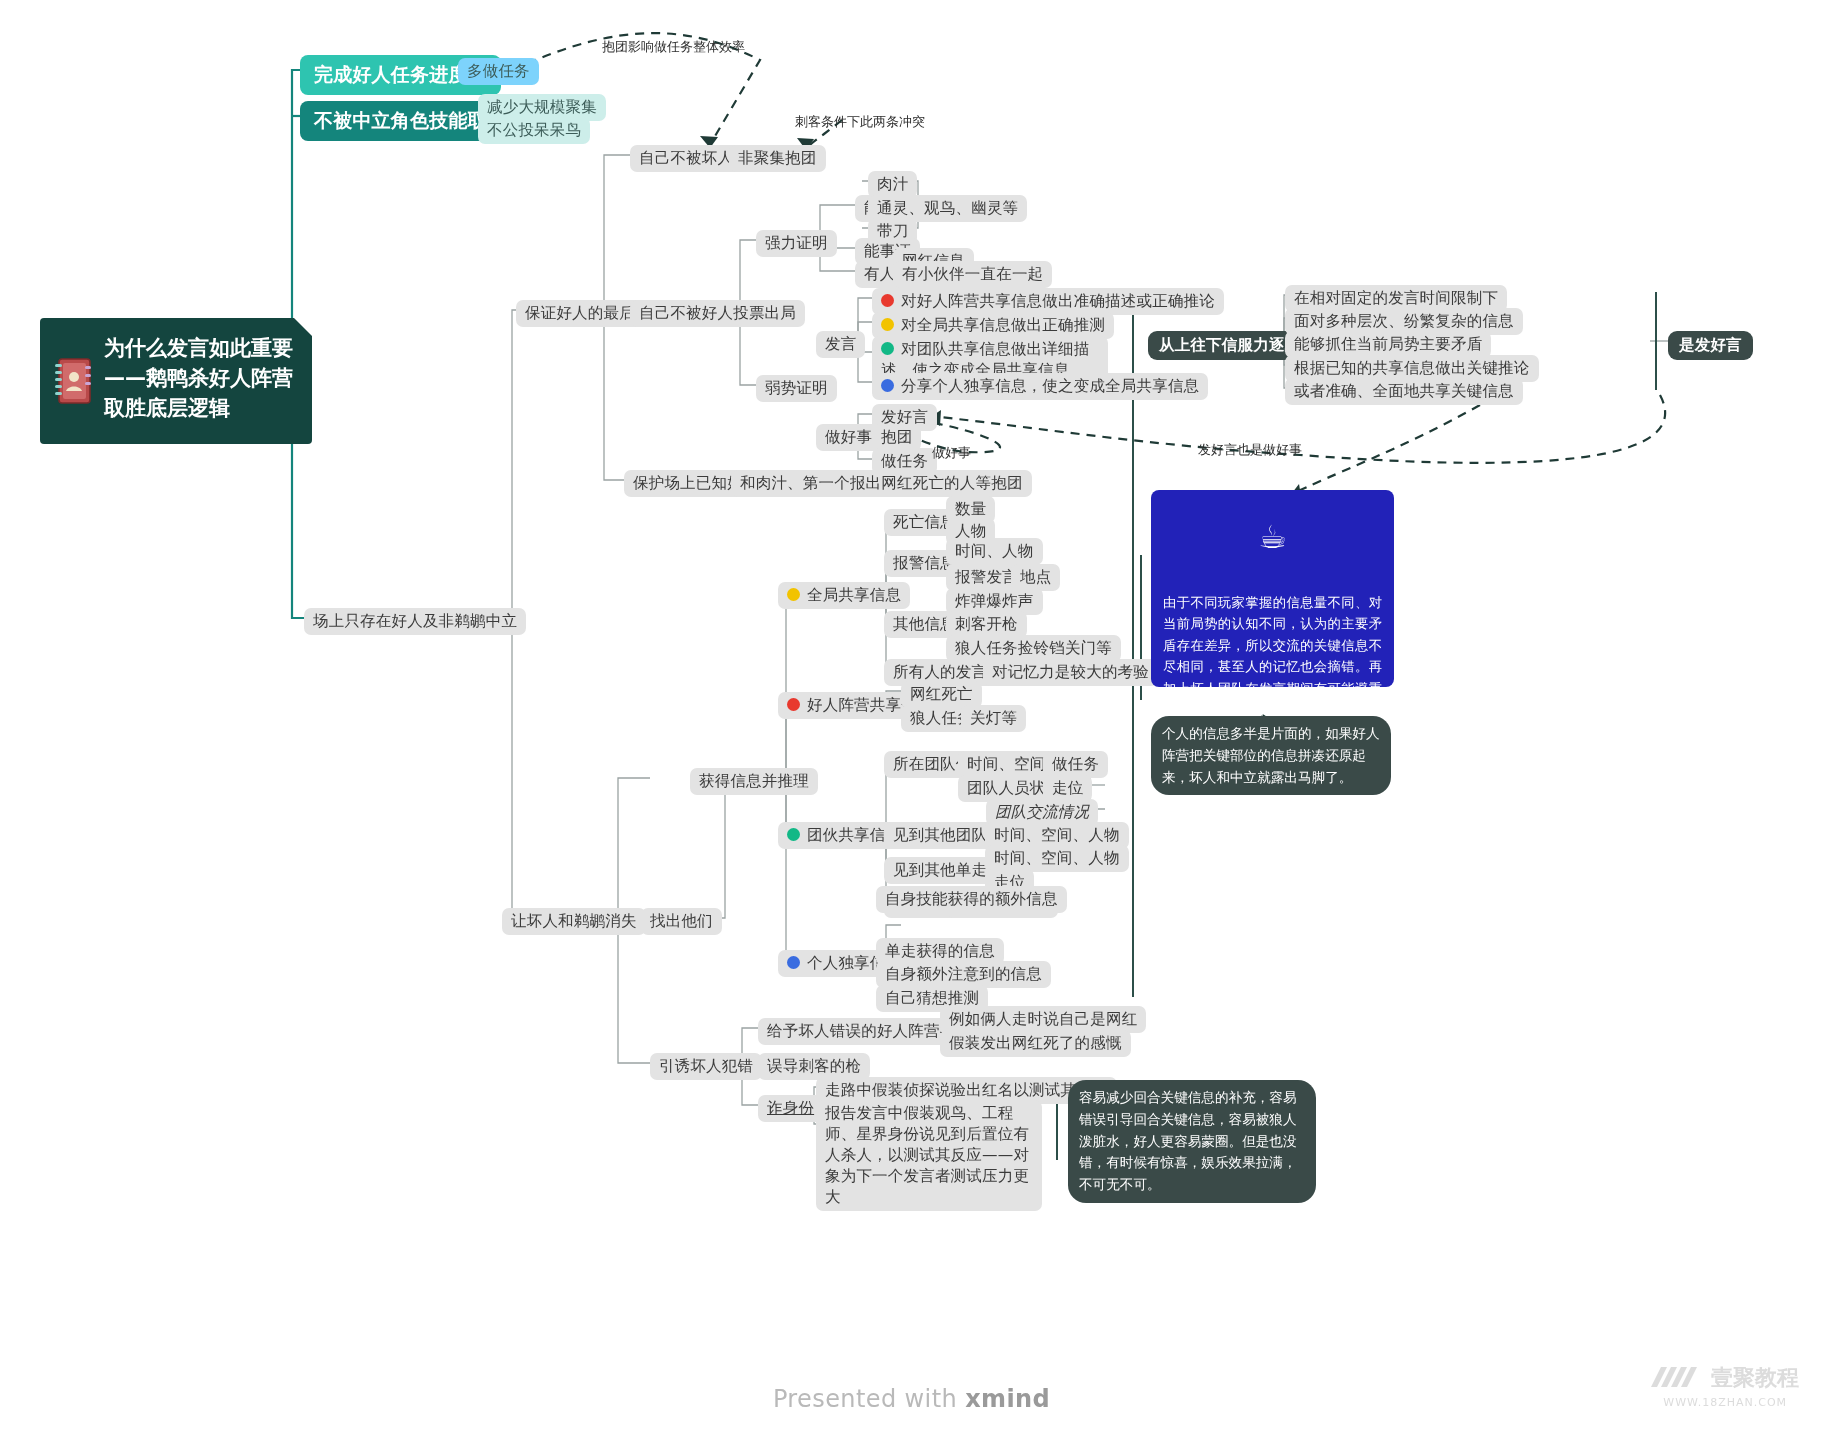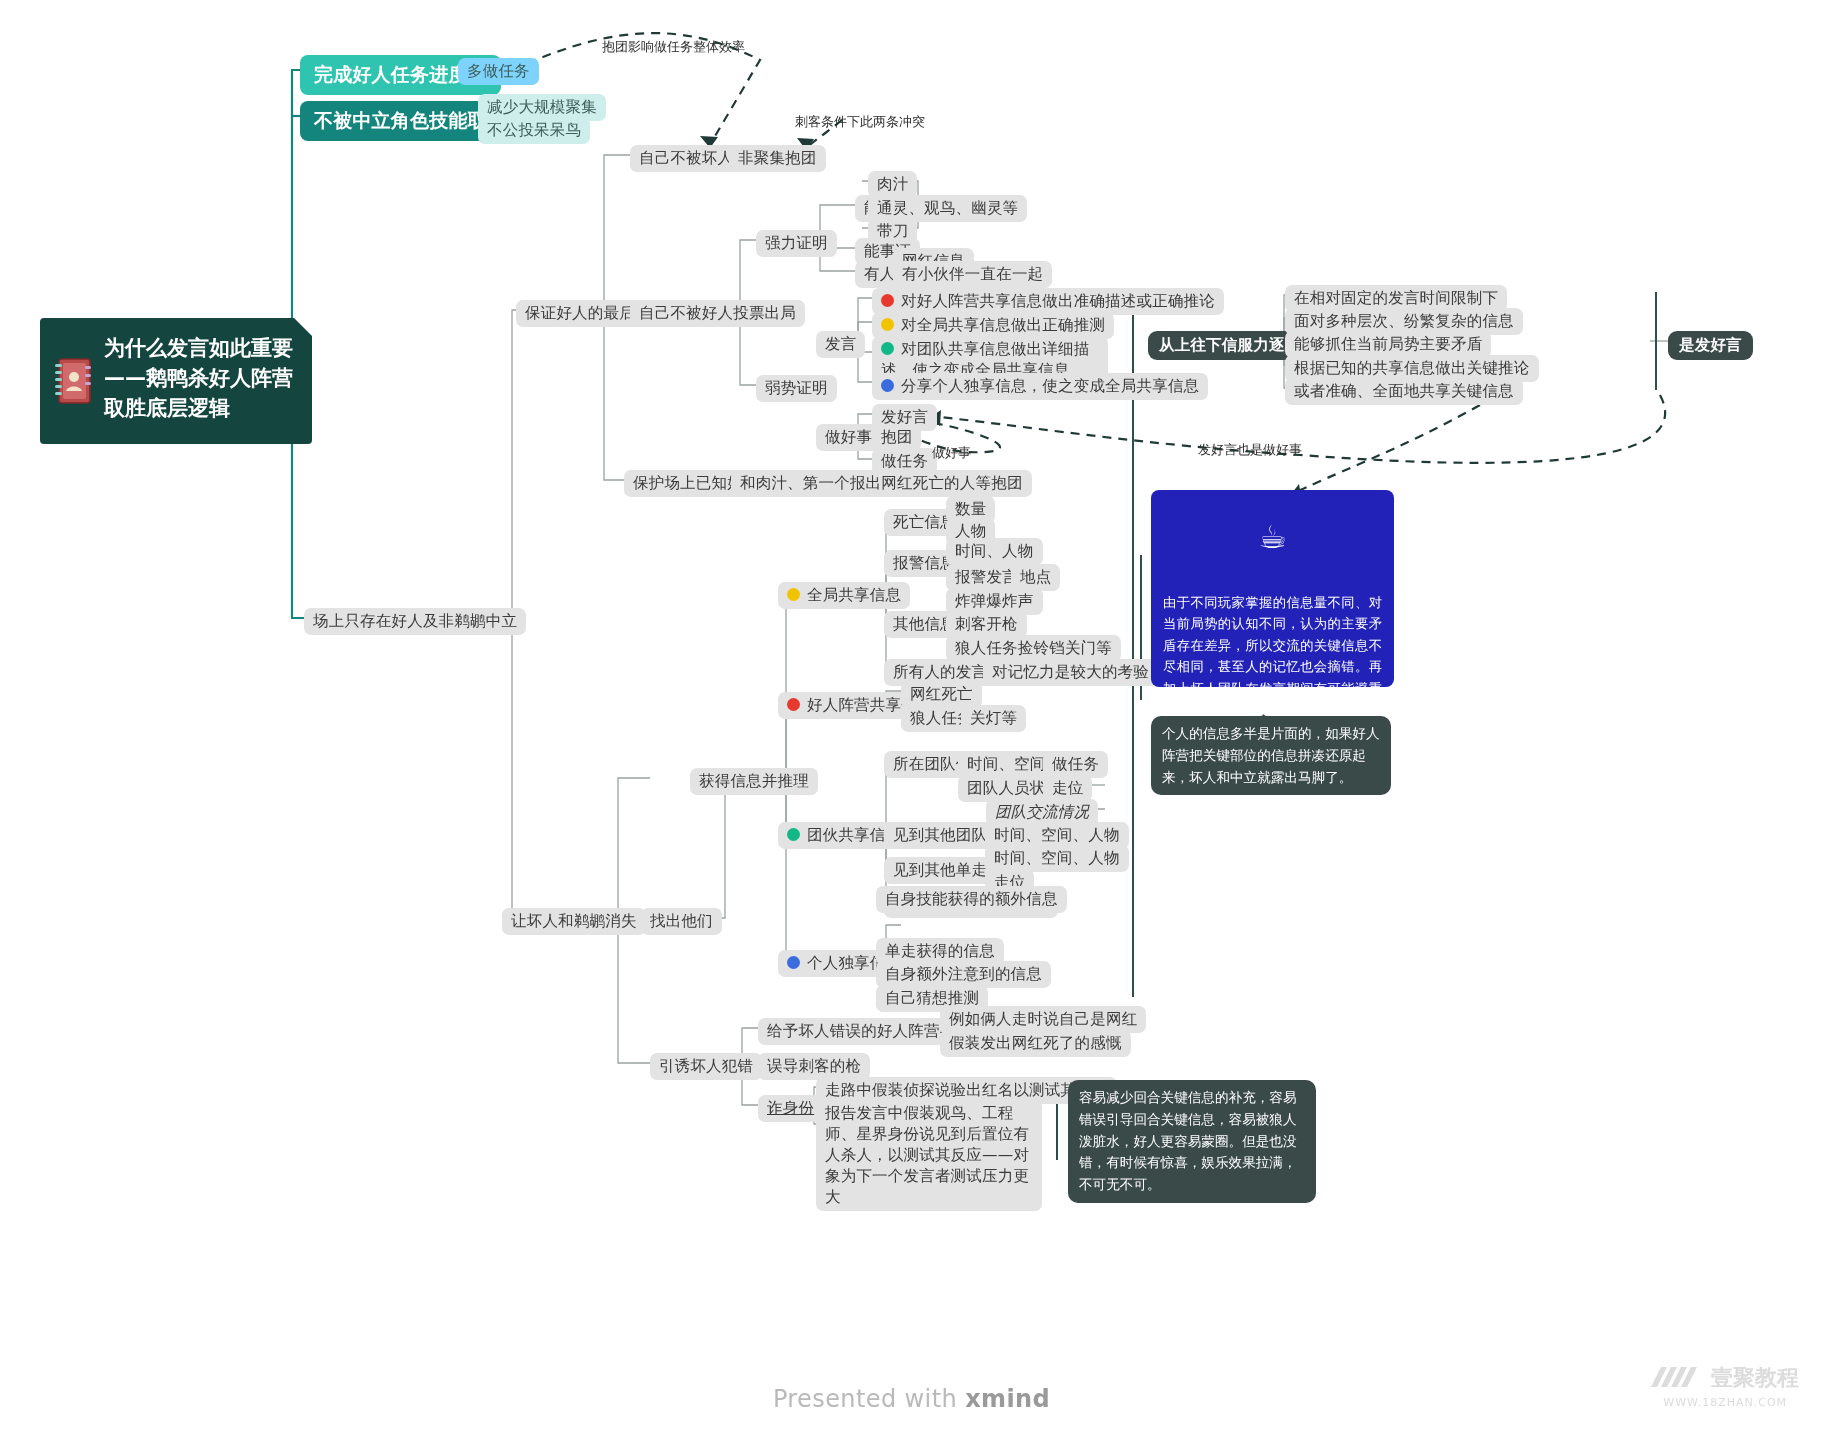--- a/index.html
+++ b/index.html
@@ -75,21 +75,21 @@
     white-space:normal;
     text-align:justify;
   }
   .callout-blue .cup { display:block; text-align:center; font-size:32px; margin:14px 0 28px; }
 
   
   .note-dark {
     position:absolute;
     background:#3a4a48;
     color:#ffffff;
-    border-radius:10px;
+    border-radius:18px;
     font-size:13.6px;
     line-height:1.6;
     padding:7px 11px;
     white-space:normal;
   }
 
   .link-label {
     position:absolute;
     font-size:13px;
     color:#2e2e2e;

